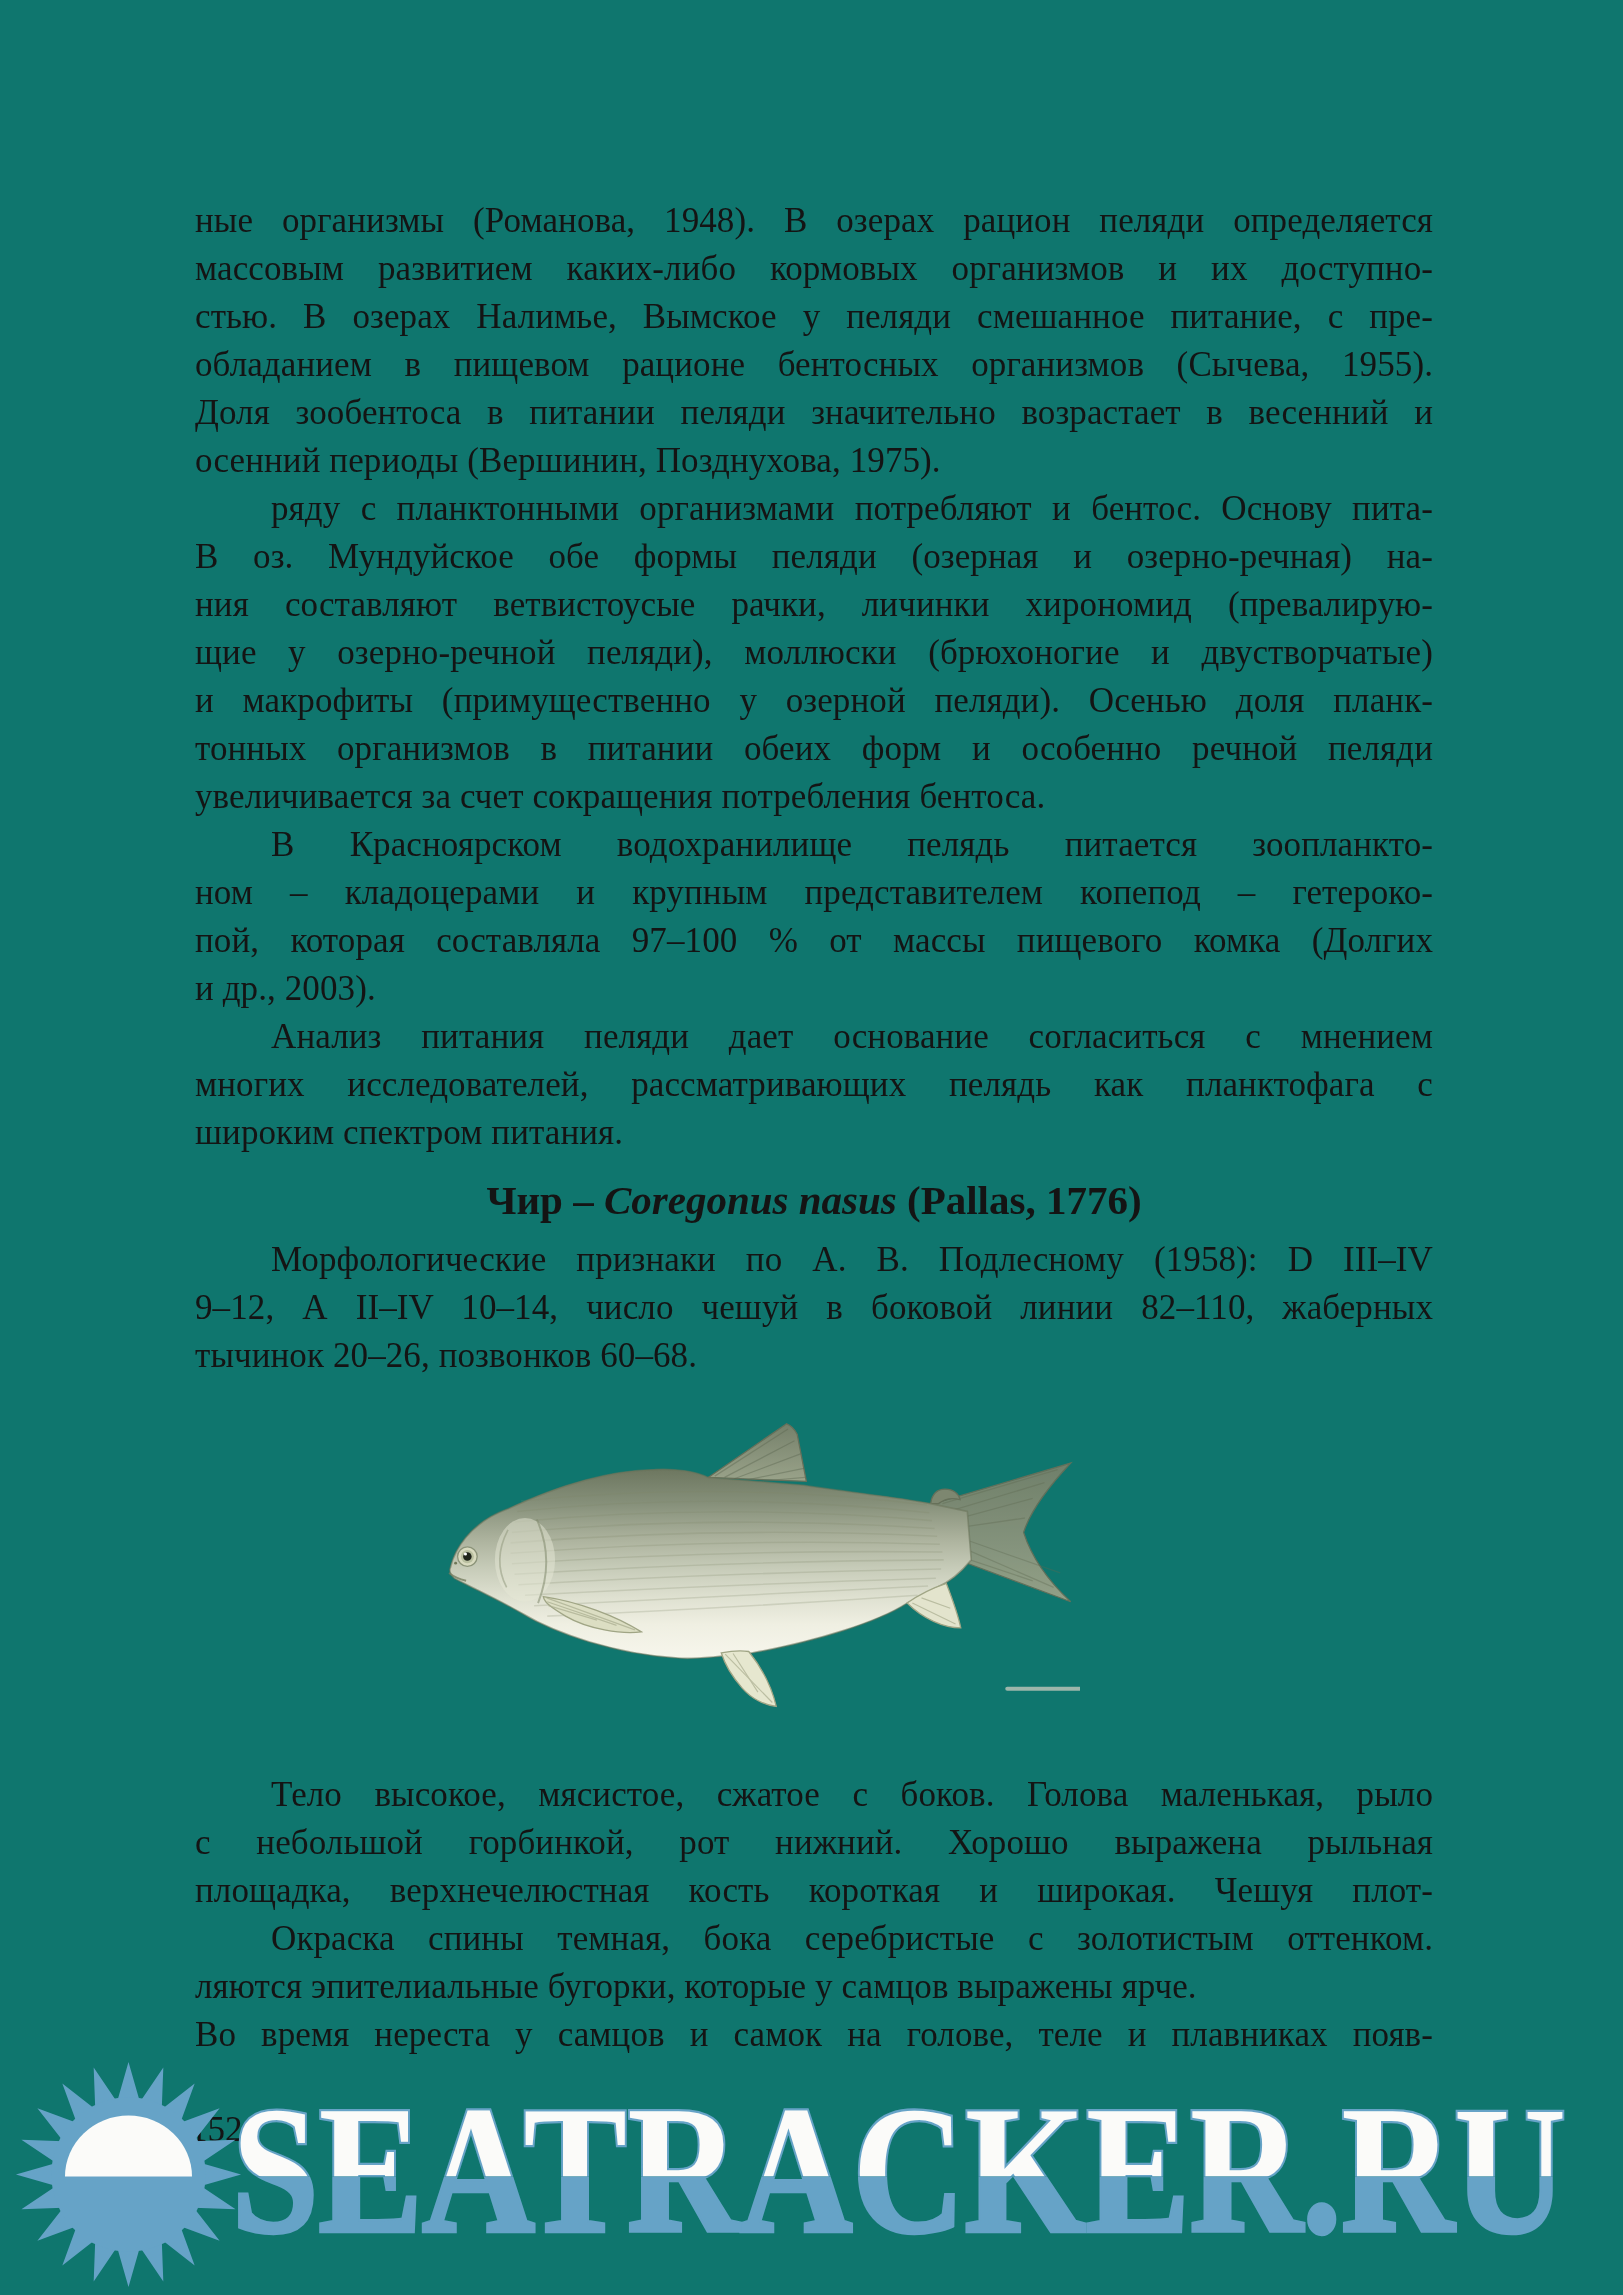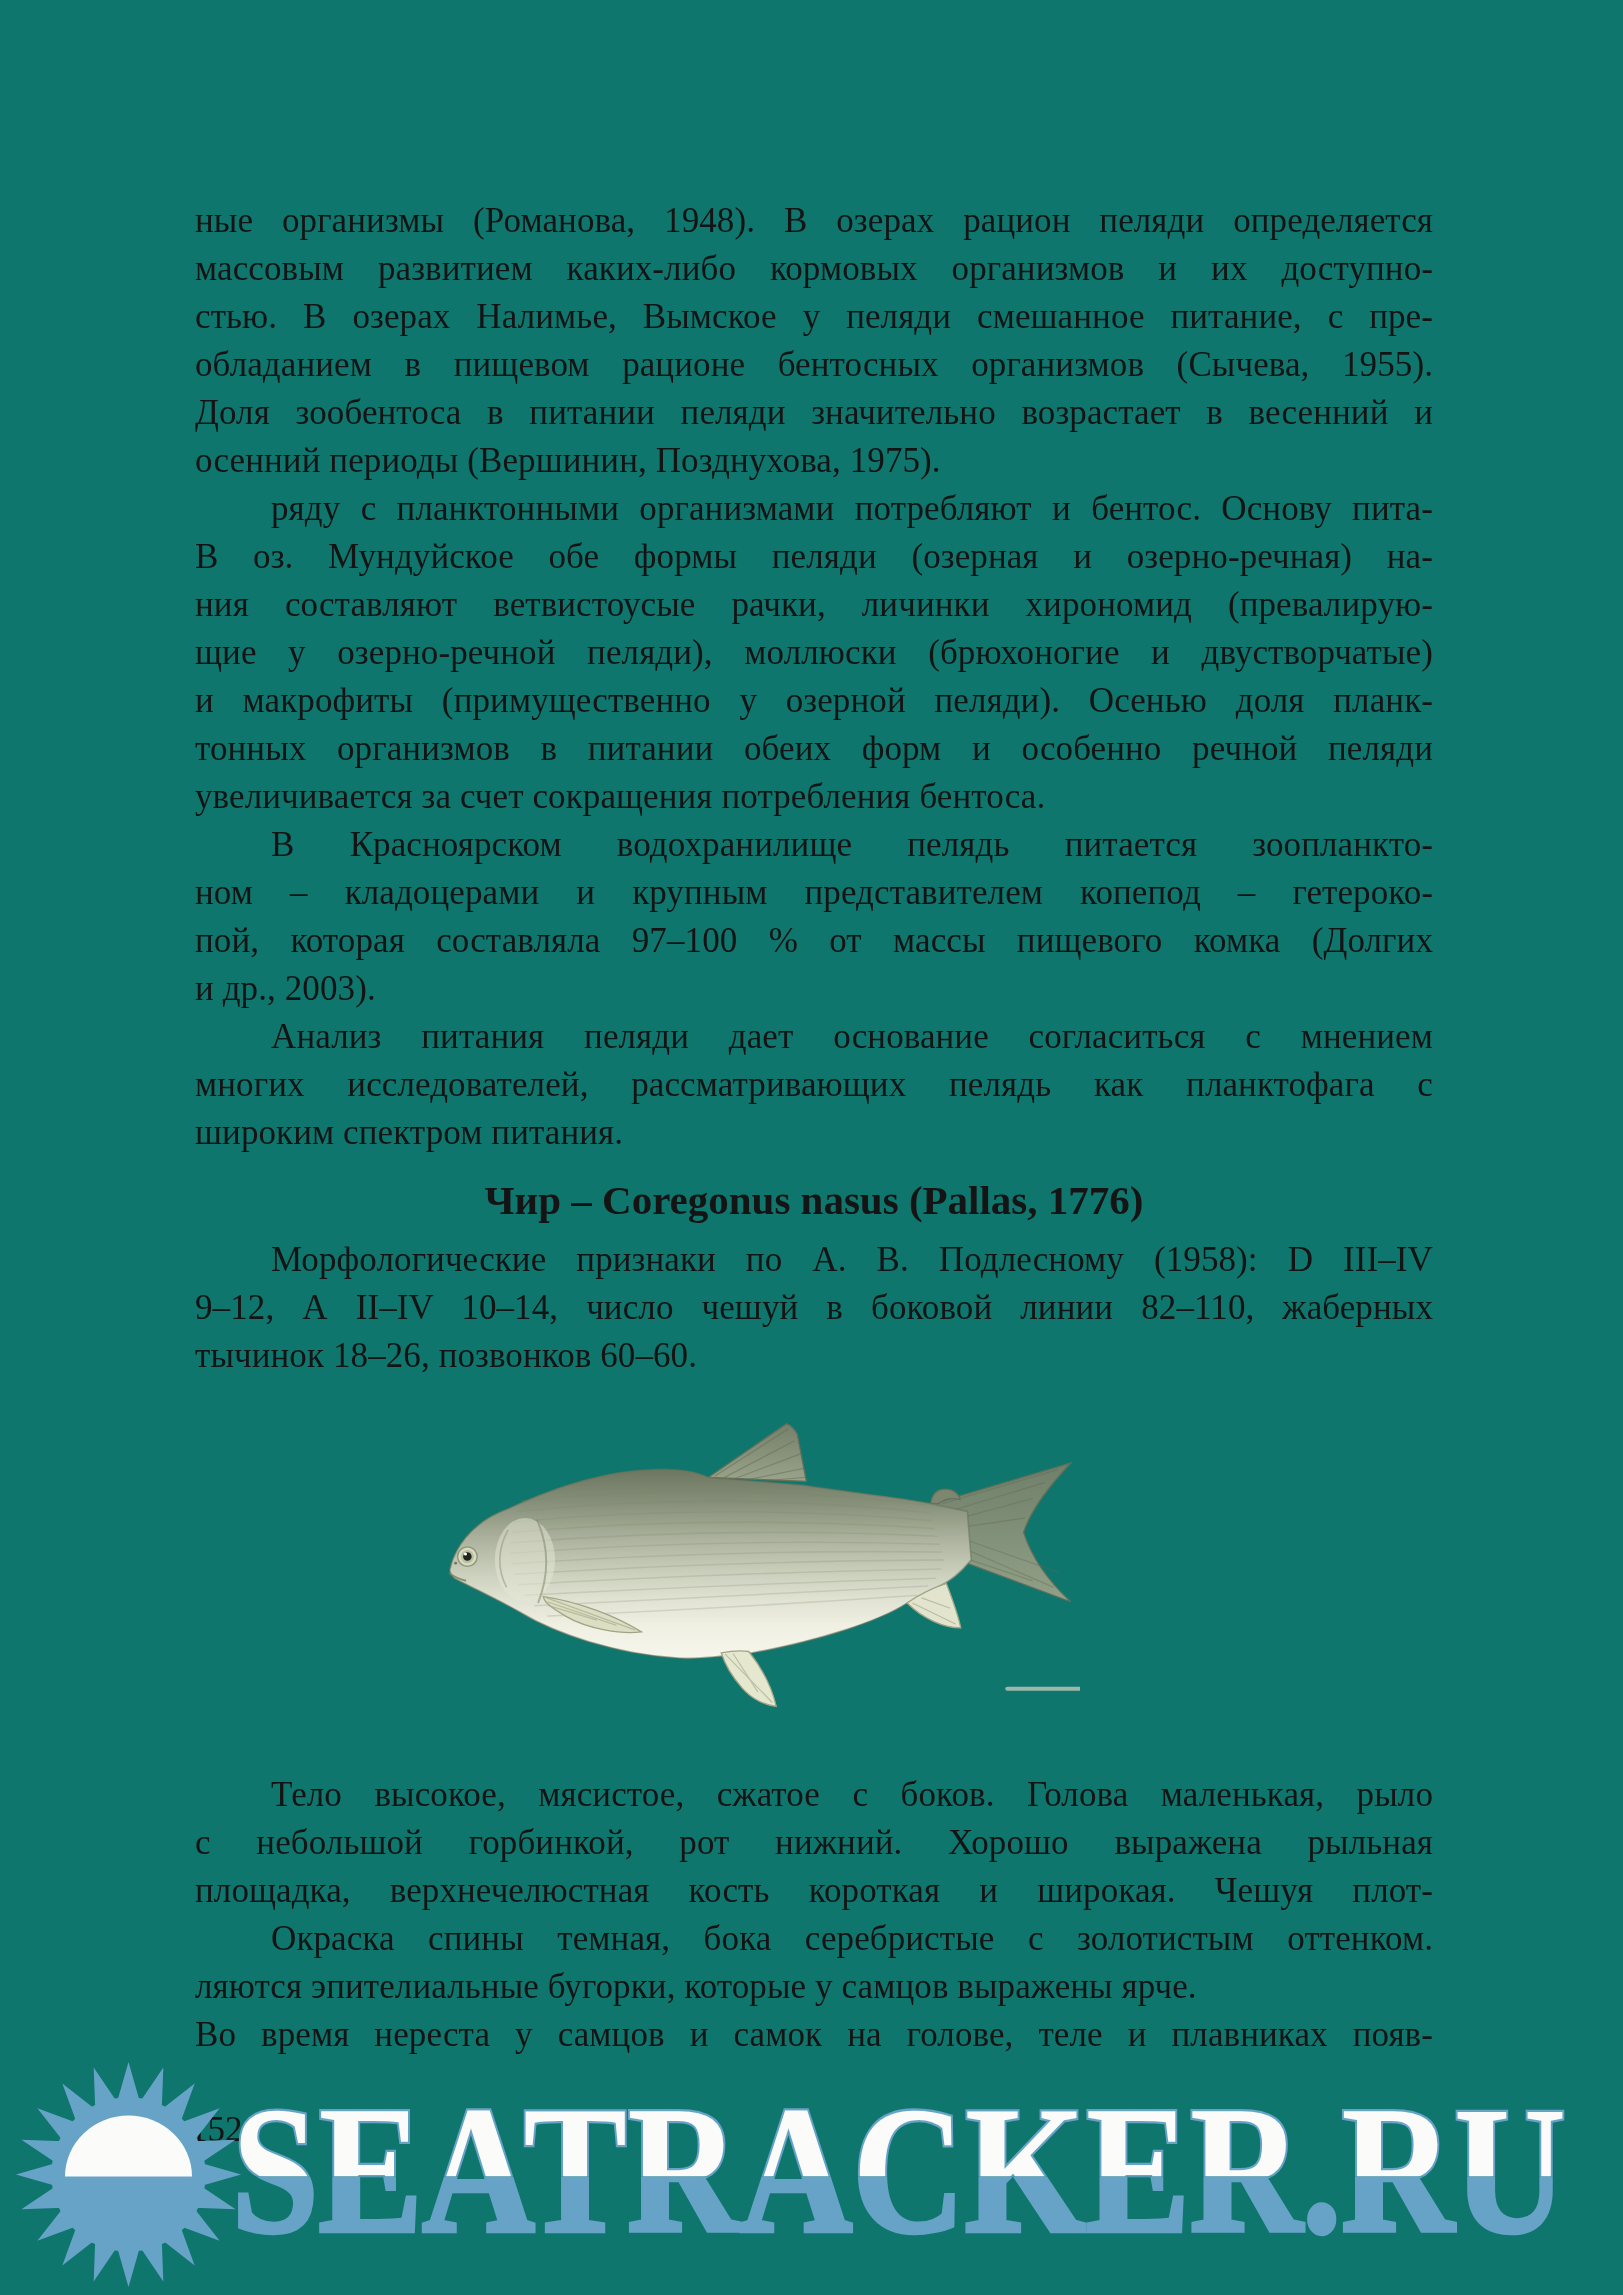--- a/index.html
+++ b/index.html
@@ -20,21 +20,21 @@
     text-align-last:justify;
     white-space:normal;
     letter-spacing:0.1px;
   }
   .line.last{text-align-last:left;}
   .para.ind .line:first-child{text-indent:76px;}
   #heading{
     position:absolute;left:195px;top:1173px;width:1238px;
     text-align:center;font-size:41px;line-height:55px;font-weight:bold;
   }
-  #heading .bi{}
+  #heading .bi{font-style:italic;}
   #page-number{
     position:absolute;left:190px;top:2110px;
     font-size:35px;line-height:39px;
   }
   #figure-wrap{position:absolute;left:445px;top:1412px;width:635px;height:301px;}
   #sun-wrap{position:absolute;left:11.8px;top:2058px;width:233px;height:233px;}
   #wm-text-wrap{position:absolute;left:222px;top:2105px;width:1354px;height:141px;}
   svg{display:block;}
 </style>
 </head>
@@ -74,21 +74,21 @@
     </div>
 
   <div id="heading">
     <span class="b">Чир – </span><span class="bi">Coregonus nasus</span><span class="b"> (Pallas, 1776)</span>
   </div>
 
   <div id="text-mid" class="textcol" style="top:1236px">
       <div class="para ind">
         <div class="line">Морфологические признаки по А. В. Подлесному (1958): D III–IV</div>
         <div class="line">9–12, А II–IV 10–14, число чешуй в боковой линии 82–110, жаберных</div>
-        <div class="line last">тычинок 18–26, позвонков 60–60.</div>
+        <div class="line last">тычинок 20–26, позвонков 60–68.</div>
       </div>
     </div>
 
   <div id="figure-wrap">
     <svg width="635" height="301" viewBox="0 0 970 460">
       <defs>
         <linearGradient id="bodyGrad" x1="0" y1="0" x2="0" y2="1">
           <stop offset="0" stop-color="#6d7760"></stop>
           <stop offset="0.18" stop-color="#86907a"></stop>
           <stop offset="0.38" stop-color="#aeb49f"></stop>

